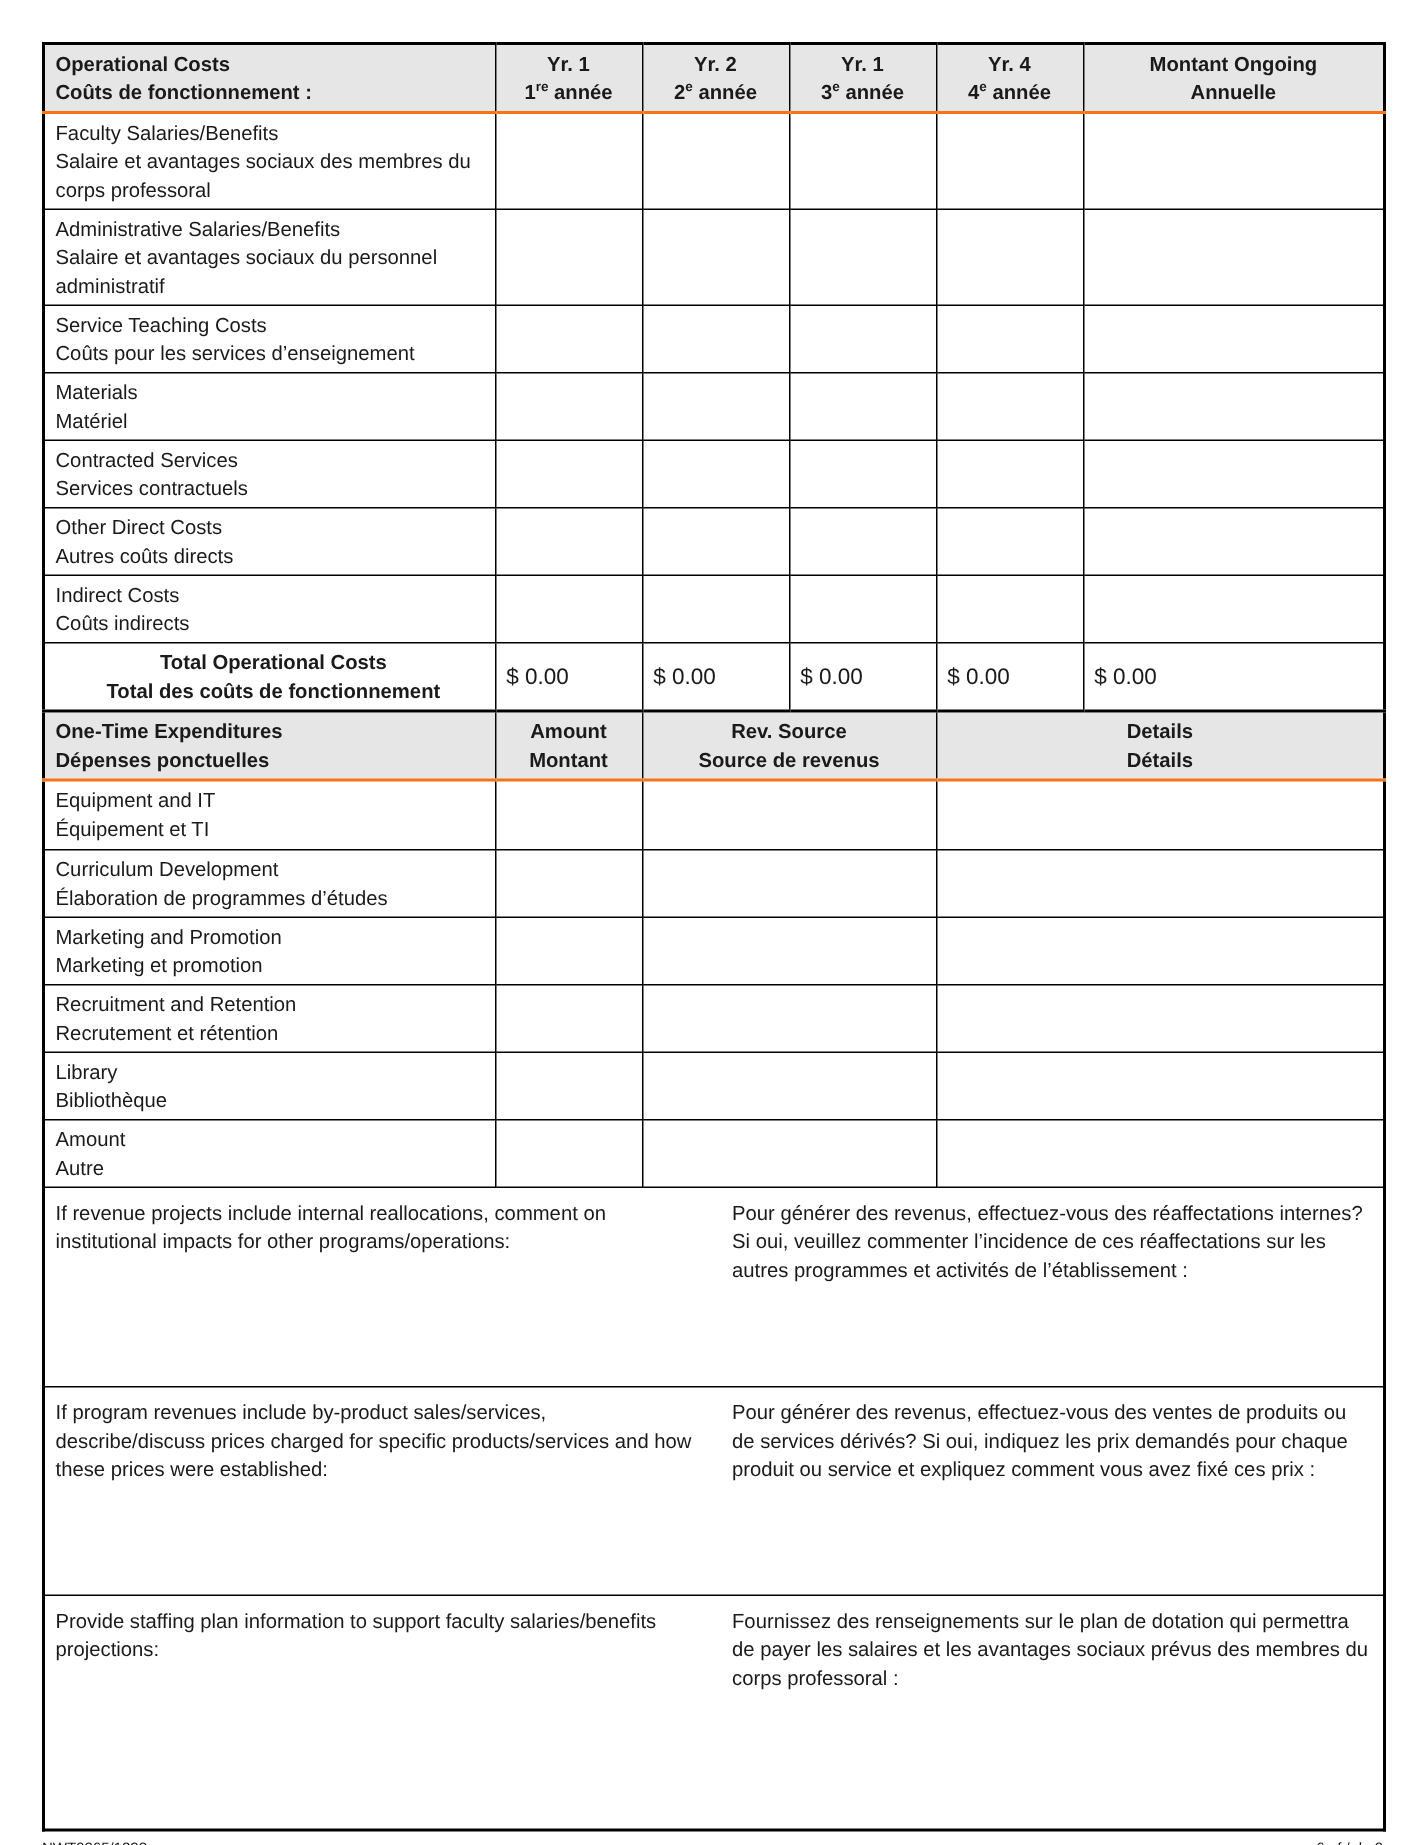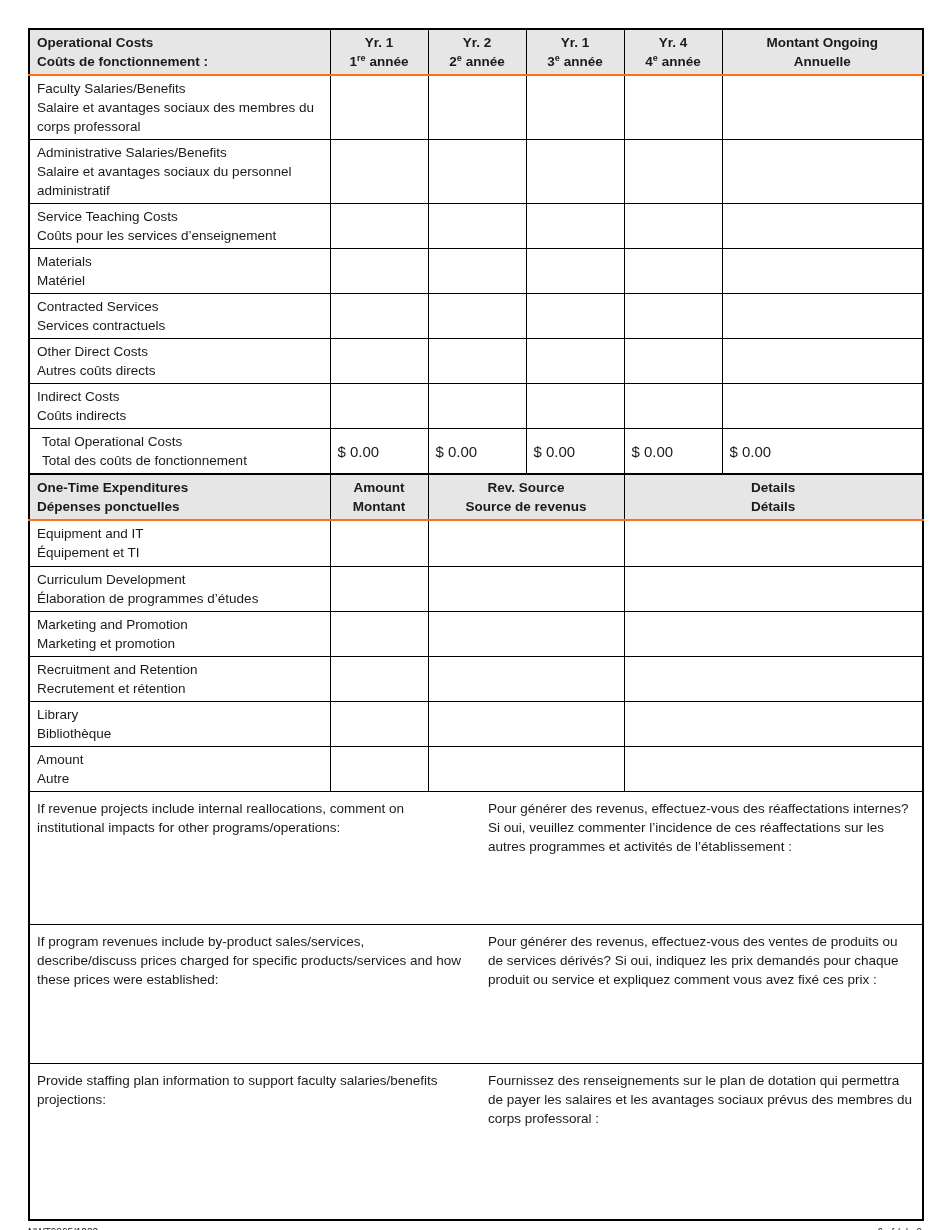--- a/index.html
+++ b/index.html
@@ -31,22 +31,22 @@
     border-bottom: 2px solid #f97316;
     vertical-align: middle;
   }
   td.center { text-align: center; }
   sup { font-size: 9px; line-height: 0; }
   tr.total-row td {
     vertical-align: middle;
     border-bottom: 2px solid #000;
   }
   td.total-label {
-    text-align: left;
-    font-weight: normal;
+    text-align: center;
+    font-weight: bold;
     padding-left: 12px;
   }
   td.money {
     font-size: 15px;
     padding-right: 8px;
   }
   tr.q-row td { padding: 7px 7px; }
   .q-grid {
     display: grid;
     grid-template-columns: 1fr 1fr;

